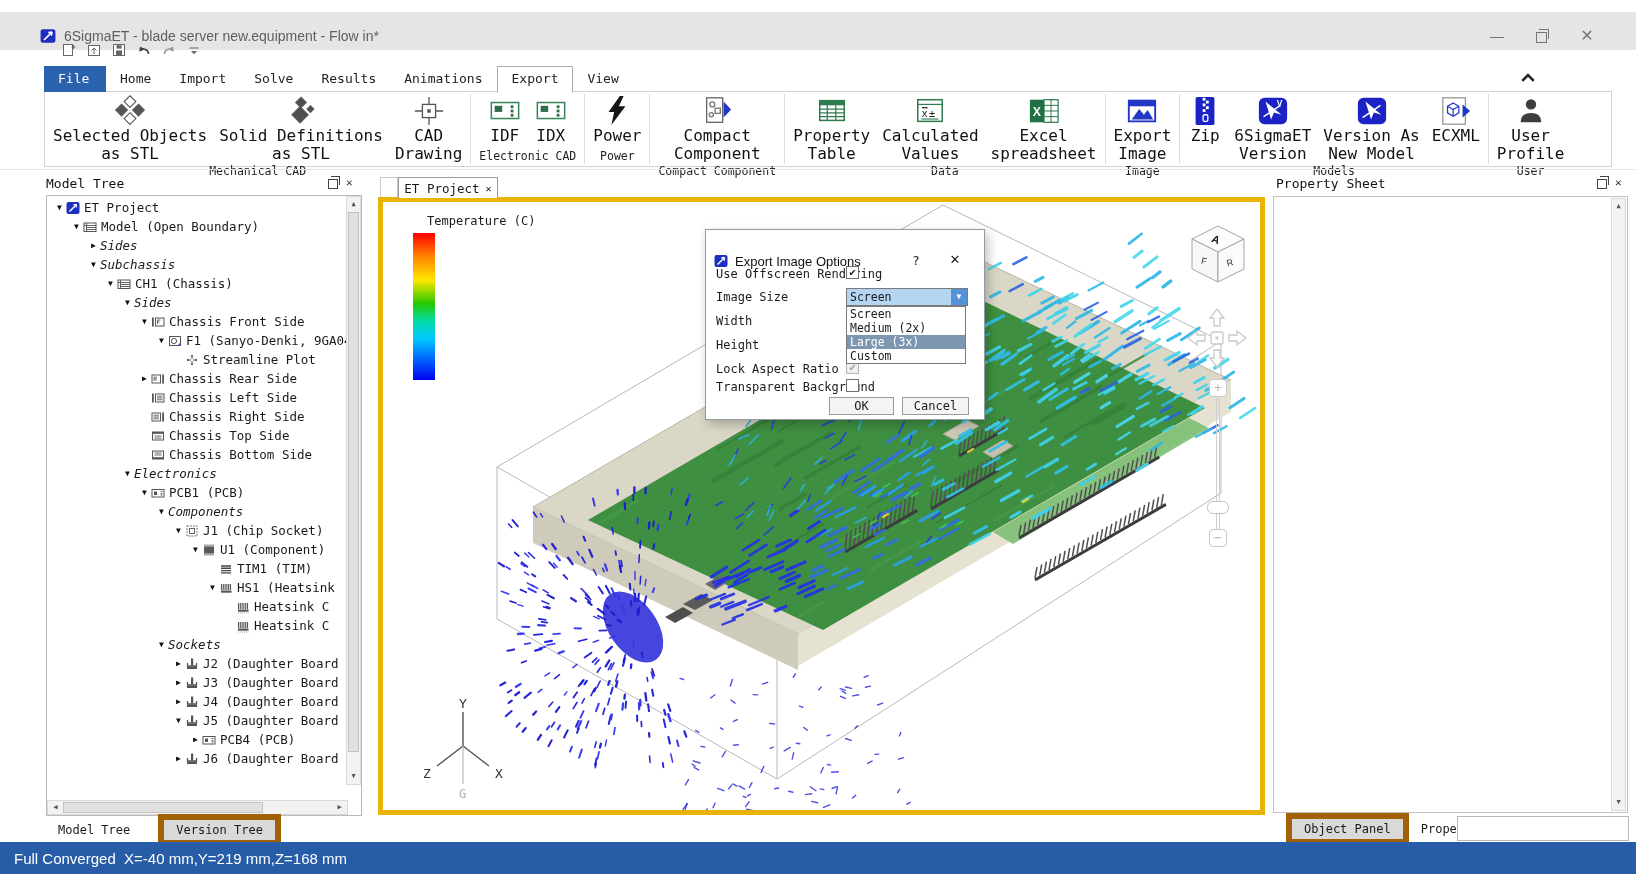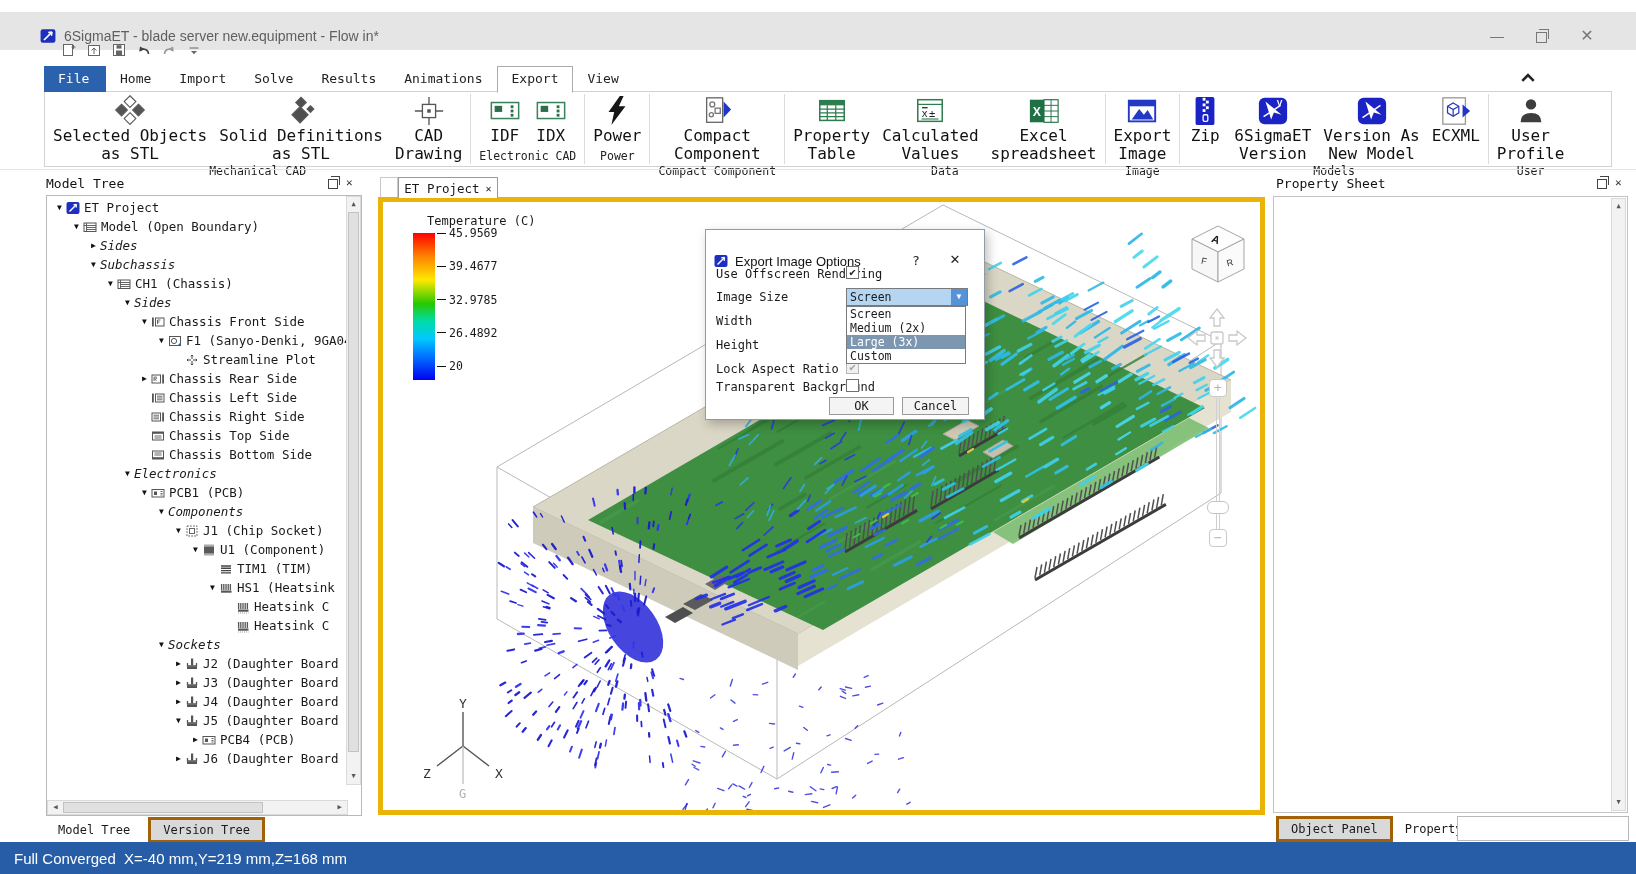--- a/index.html
+++ b/index.html
@@ -59,21 +59,21 @@
   .tarrow{width:13px;font-size:8px;color:#111;text-align:center;flex:none;}
   .ticon{width:15px;height:14px;flex:none;margin-right:3px;}
   .ticon svg{width:14px;height:14px;}
   .tlabel{font-size:12.5px;}
   .tlabel.italic{font-style:italic;}
   .sb{position:absolute;background:#f2f2f2;border:1px solid #dadada;box-sizing:border-box;}
   .sb-arrow{position:absolute;width:13px;height:13px;font-size:7px;color:#555;text-align:center;line-height:13px;}
   .sb-thumb{position:absolute;background:#e0e0e0;border:1px solid #c2c2c2;box-sizing:border-box;}
   #lp-tabs{position:absolute;left:46px;top:648px;height:23px;display:flex;align-items:center;}
   .bottom-tab{font-size:12px;padding:3px 12px;}
-  .bottom-tab.boxed{background:#d9d9d9;border:3px solid #a16207;margin-left:6px;}
+  .bottom-tab.boxed{background:#d9d9d9;border:6px solid #a16207;margin-left:16px;}
 
   
   #viewport{position:absolute;left:378px;top:170px;width:887px;height:672px;}
   #vp-tab{position:absolute;left:20px;top:7px;width:100px;height:21px;background:#fff;
       border:1px solid #9a9a9a;border-bottom:none;box-sizing:border-box;font-size:12.5px;
       display:flex;align-items:center;justify-content:center;gap:6px;z-index:3;}
   #vp-tab-lead{position:absolute;left:2px;top:7px;width:18px;height:21px;border:1px solid #c9c9c9;border-bottom:none;box-sizing:border-box;}
   #vp-box{position:absolute;left:0;top:27px;width:887px;height:618px;border:5px solid #eab308;
       background:#fff;box-sizing:border-box;overflow:hidden;}
   #scene{position:absolute;left:0;top:0;}
@@ -1442,42 +1442,20 @@
             <line x1="557.4" y1="326.2" x2="563.4" y2="322.7" stroke="#3cc34c" stroke-width="2" opacity="0.95"></line>
             <line x1="470.5" y1="335.5" x2="476.5" y2="332.0" stroke="#3cc34c" stroke-width="2" opacity="0.95"></line>
             <line x1="500.0" y1="315.0" x2="505.0" y2="312.0" stroke="#e6cf3a" stroke-width="2.2" opacity="0.95"></line>
             <line x1="585.0" y1="250.0" x2="590.0" y2="247.0" stroke="#e6cf3a" stroke-width="2.2" opacity="0.95"></line>
             <line x1="640.0" y1="300.0" x2="645.0" y2="297.0" stroke="#e6cf3a" stroke-width="2.2" opacity="0.95"></line>
           </g>
       </svg>
 
       <div id="colorbar-title">Temperature (C)</div>
       <div id="colorbar"></div>
-      <div id="cb-ticks">
-          <div class="cb-tick">
-            <span class="cb-dash"></span>
-            <span>45.9569</span>
-          </div>
-          <div class="cb-tick">
-            <span class="cb-dash"></span>
-            <span>39.4677</span>
-          </div>
-          <div class="cb-tick">
-            <span class="cb-dash"></span>
-            <span>32.9785</span>
-          </div>
-          <div class="cb-tick">
-            <span class="cb-dash"></span>
-            <span>26.4892</span>
-          </div>
-          <div class="cb-tick">
-            <span class="cb-dash"></span>
-            <span>20</span>
-          </div>
-        </div>
 
       <svg id="axis-triad" width="100" height="104" viewBox="0 0 100 104">
         <path d="M50 48 L50 14" stroke="#555" stroke-width="1.4"></path>
         <path d="M50 48 L24 68" stroke="#555" stroke-width="1.4"></path>
         <path d="M50 48 L76 68" stroke="#555" stroke-width="1.4"></path>
         <path d="M50 48 L50 86" stroke="#b9b9b9" stroke-width="1.2"></path>
         <text id="ax-y" x="46" y="10" font-size="13" fill="#333" font-family="DejaVu Sans Mono,monospace">Y</text>
         <text id="ax-z" x="10" y="80" font-size="13" fill="#333" font-family="DejaVu Sans Mono,monospace">Z</text>
         <text id="ax-x" x="82" y="80" font-size="13" fill="#333" font-family="DejaVu Sans Mono,monospace">X</text>
         <text id="ax-g" x="46" y="100" font-size="12" fill="#b0b0b0" font-family="DejaVu Sans Mono,monospace">G</text>

